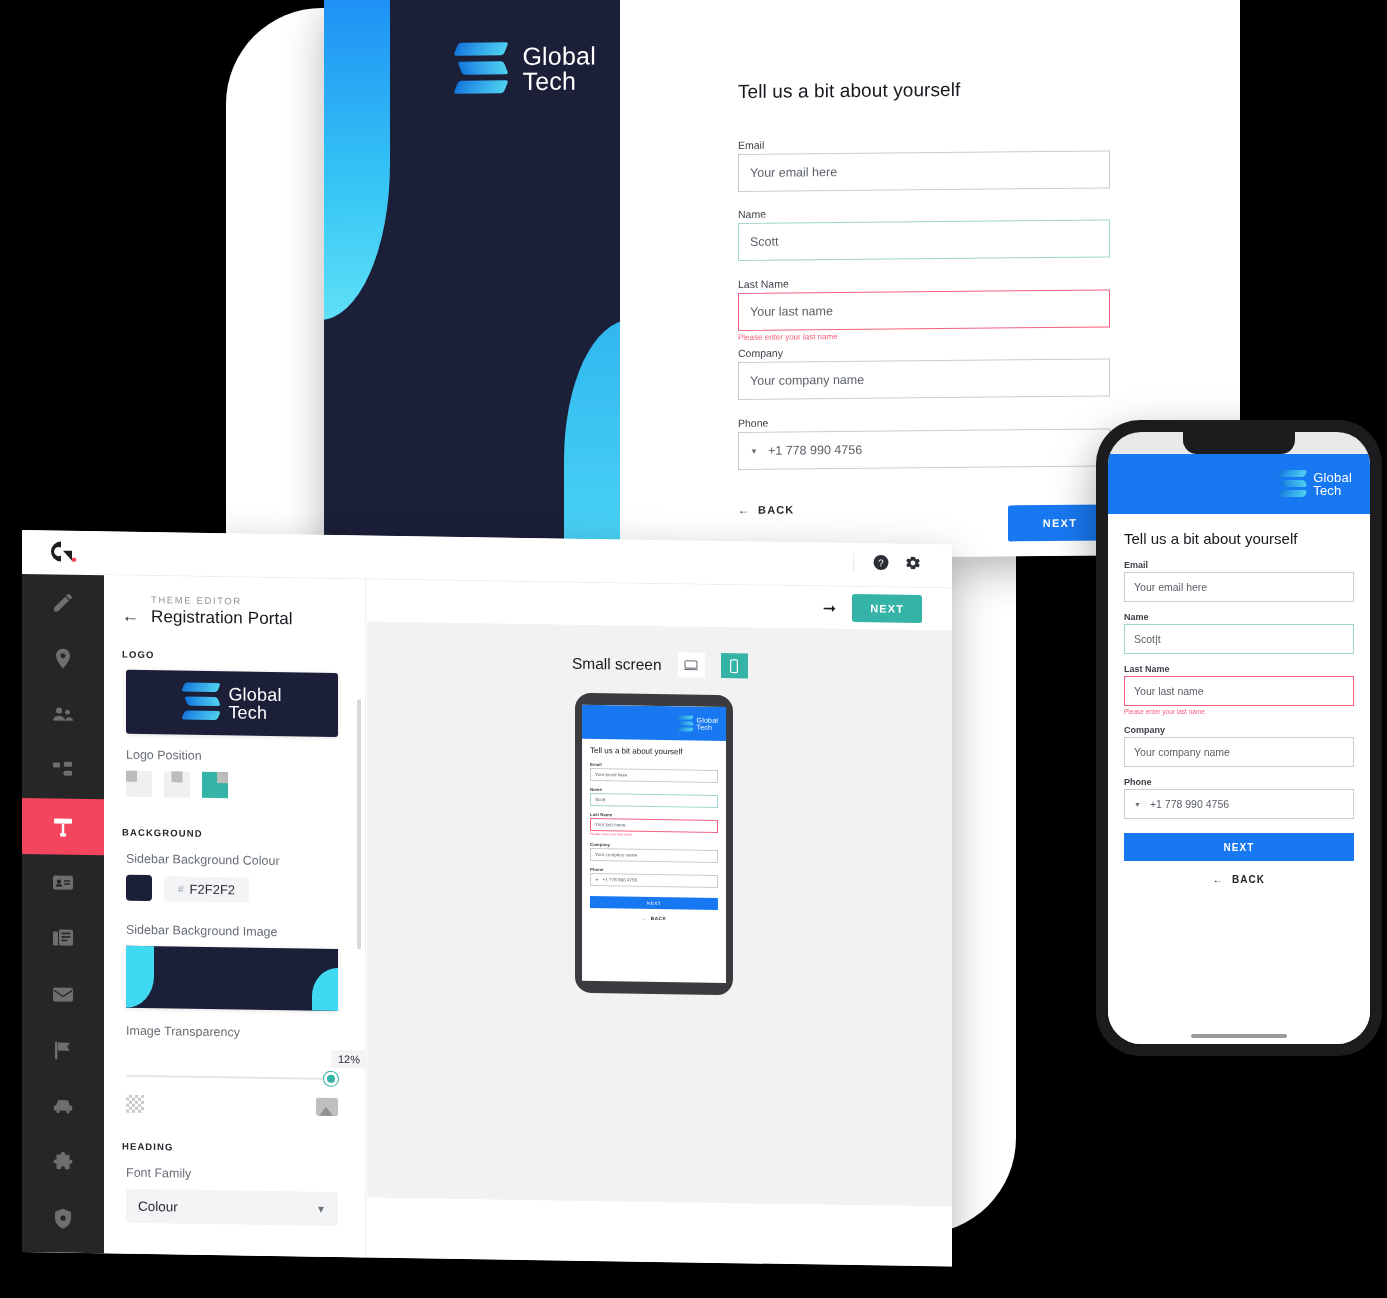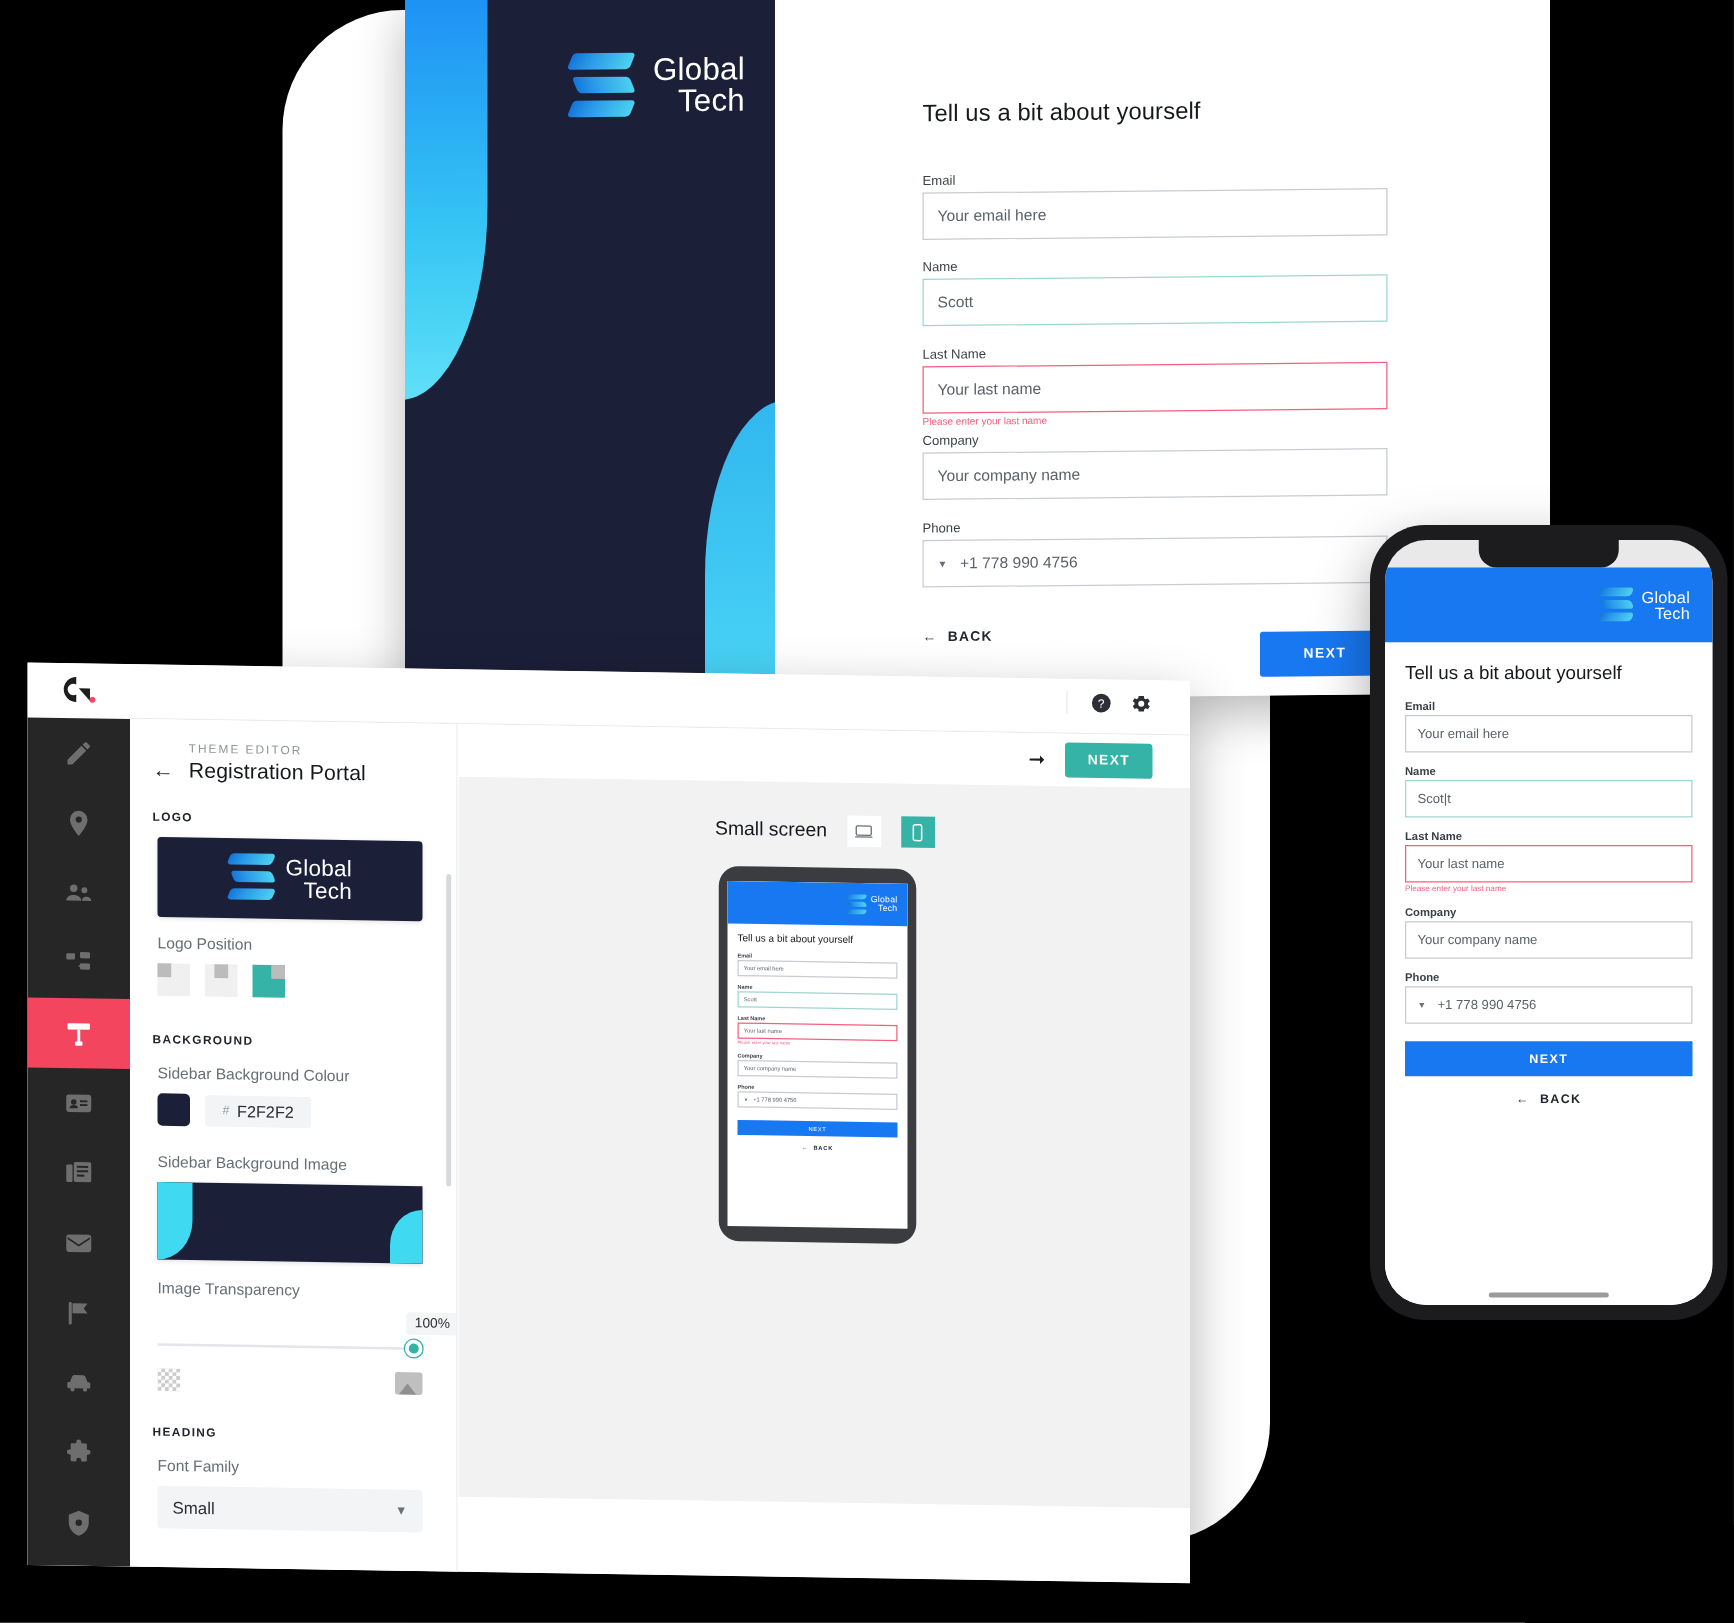--- a/index.html
+++ b/index.html
@@ -36,21 +36,21 @@
   }
   .reg-logo { position:absolute; left:130px; top:40px; }
 
   
   .logomark { position:relative; display:inline-block; vertical-align:middle; }
   .logomark i {
     display:block; position:absolute; border-radius:3px;
     background:linear-gradient(100deg,#1273d8 0%, #2b9ae8 35%, #4fd3ef 100%);
   }
   .logotext { display:inline-block; vertical-align:middle; color:#fff;
-    line-height:1.02; letter-spacing:.2px; font-weight:400;text-align:right; }
+    line-height:1.02; letter-spacing:.2px; font-weight:400; }
 
   .reg-main { position:absolute; left:296px; top:0; right:0; bottom:0; background:#fff; }
   .reg-title { position:absolute; left:414px; top:85px; font-size:19px; color:#16181d;
     font-weight:400; letter-spacing:.1px; }
 
   .fld { position:absolute; left:414px; width:372px; }
   .fld label { display:block; font-size:10.5px; color:#3a3f47; margin-bottom:3px; font-weight:400;}
   .fld .box { height:38px; border:1px solid #c8ccd0; background:#fff;
     display:flex; align-items:center; padding:0 11px; font-size:12.5px; color:#5b6168; }
   .fld.ok .box { border:1px solid #9fd6d0; }
@@ -429,33 +429,33 @@
         </div>
 
         <div class="sub" style="margin-top:22px;">Sidebar Background Image</div>
         <div class="img-preview">
           <div class="ca"></div>
           <div class="cb"></div>
         </div>
 
         <div class="sub" style="margin-top:16px;">Image Transparency</div>
         <div class="slider-wrap">
-          <div class="pct">100%</div>
+          <div class="pct">12%</div>
           <div class="track"></div>
           <div class="knob"></div>
         </div>
         <div class="slider-ends">
           <div class="checker"></div>
           <div class="imgicon"></div>
         </div>
 
         <div class="sect" style="margin-top:28px;">HEADING</div>
         <div class="sub">Font Family</div>
         <div class="selectbox">
-          <span>Small</span>
+          <span>Colour</span>
           <span style="font-size:10px;color:#6a7079;">▼</span>
         </div>
 
         <div class="panel-scroll"></div>
       </div>
 
       <div style="position:absolute;left:263px;top:0;right:0;height:42px;background:#fff;display:flex;align-items:center;justify-content:flex-end;padding-right:30px;gap:16px;">
         <span style="font-size:16px;color:#1d1d1d;">➞</span>
         <span style="background:#34b3a6;color:#fff;font-size:11px;letter-spacing:1.1px;padding:8px 18px;border-radius:3px;font-weight:600;">
           <span>NEXT</span>

